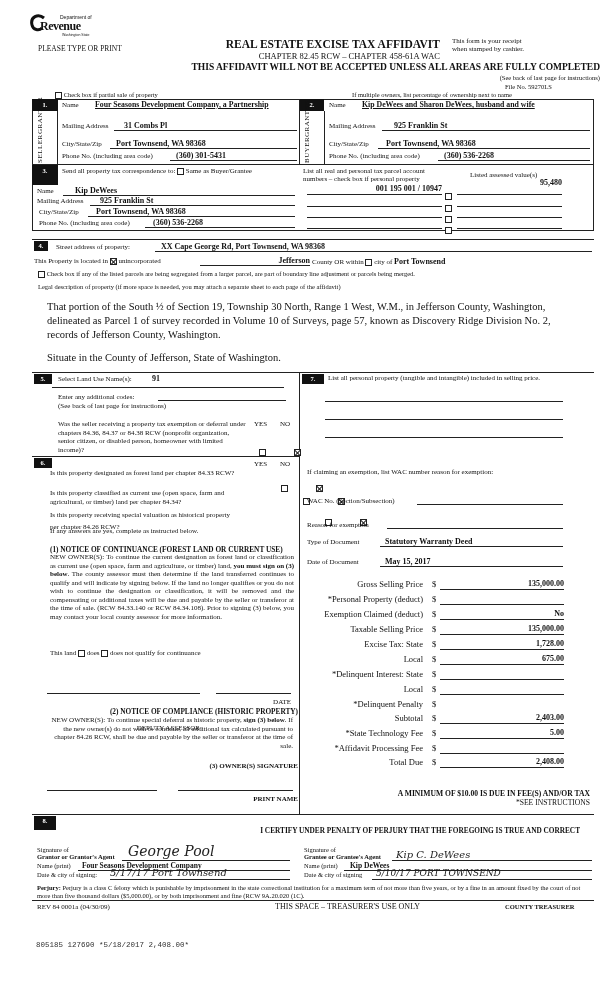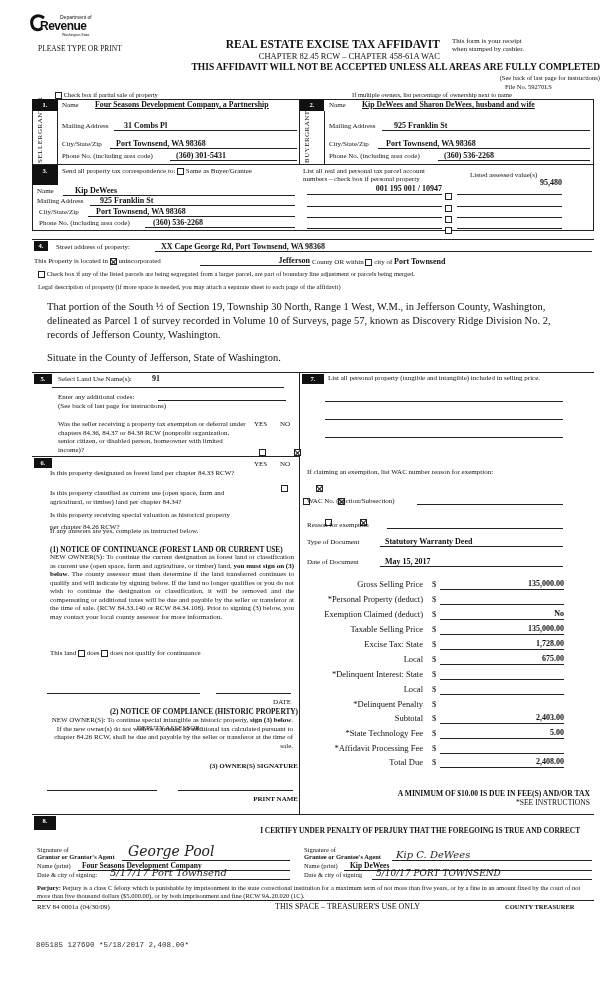--- a/index.html
+++ b/index.html
@@ -29,21 +29,21 @@
 <body>
 
 
 
 
 <div class="abs" style="left:30px;top:8px;width:70px;height:30px;">
   <svg width="16" height="18" viewBox="0 0 16 18" style="position:absolute;left:0;top:6px;">
     <path d="M14 4 C8 -1 0 3 2 11 C3 16 9 17 12 14" fill="none" stroke="#111" stroke-width="3"></path>
   </svg>
   <span style="position:absolute;left:30px;top:6px;font-family:'Liberation Sans',sans-serif;font-size:5px;">Department of</span>
-  <span style="position:absolute;left:10px;top:11px;font-family:Liberation Sans, sans-serif;font-size:12px;font-weight:bold;letter-spacing:-0.5px;">Revenue</span>
+  <span style="position:absolute;left:10px;top:11px;font-family:Liberation Serif, serif;font-size:12px;font-weight:bold;letter-spacing:-0.5px;">Revenue</span>
   <span style="position:absolute;left:32px;top:25px;font-family:'Liberation Sans',sans-serif;font-size:3.5px;">Washington State</span>
 </div>
 <div class="abs small" style="left:38px;top:44px;font-size:7.5px;">PLEASE TYPE OR PRINT</div>
 <div class="abs bold center" style="left:140px;width:300px;top:38px;font-size:11.5px;">REAL ESTATE EXCISE TAX AFFIDAVIT</div>
 <div class="abs center" style="left:140px;width:300px;top:51px;font-size:8.5px;">CHAPTER 82.45 RCW – CHAPTER 458-61A WAC</div>
 <div class="abs tiny" style="left:452px;top:37px;font-size:7px;">This form is your receipt</div>
 <div class="abs tiny" style="left:452px;top:45px;font-size:7px;">when stamped by cashier.</div>
 <div class="abs bold center" style="left:0;width:600px;top:62px;font-size:9.5px;">THIS AFFIDAVIT WILL NOT BE ACCEPTED UNLESS ALL AREAS ARE FULLY COMPLETED</div>
 <div class="abs center tiny" style="left:0;width:600px;top:74px;">(See back of last page for instructions)</div>
 <div class="abs tiny" style="left:505px;top:83px;">File No. 59270LS</div>
@@ -198,21 +198,21 @@
   <span>does</span>
   <span class="cb"></span>
   <span>does not  qualify for continuance</span>
 </div>
 <div class="abs line" style="left:47px;top:693px;width:153px;height:1px;"></div>
 <div class="abs line" style="left:216px;top:693px;width:75px;height:1px;"></div>
 <div class="abs small center" style="left:47px;width:153px;top:724px;">DEPUTY ASSESSOR</div>
 <div class="abs small center" style="left:216px;width:75px;top:698px;">DATE</div>
 <div class="abs bold small center" style="left:40px;width:258px;top:707px;font-size:7.3px;">(2) NOTICE OF COMPLIANCE (HISTORIC PROPERTY)</div>
 <div class="abs small center" style="left:48px;width:245px;top:716px;line-height:8.5px;">
-  <span>NEW OWNER(S):  To continue special intangible as historic property, </span><span class="bold">sign (3) below</span><span>.  If the new owner(s) do not wish to continue, all additional tax calculated pursuant to chapter 84.26 RCW, shall be due and payable by the seller or transferor at the time of sale.</span>
+  <span>NEW OWNER(S):  To continue special deferral as historic property, </span><span class="bold">sign (3) below</span><span>.  If the new owner(s) do not wish to continue, all additional tax calculated pursuant to chapter 84.26 RCW, shall be due and payable by the seller or transferor at the time of sale.</span>
 </div>
 <div class="abs bold small center" style="left:40px;width:258px;top:762px;">(3)  OWNER(S) SIGNATURE</div>
 <div class="abs line" style="left:47px;top:790px;width:110px;height:1px;"></div>
 <div class="abs line" style="left:178px;top:790px;width:115px;height:1px;"></div>
 <div class="abs bold small center" style="left:40px;width:258px;top:795px;">PRINT NAME</div>
 
 
 <div class="abs num" style="left:302px;top:374px;width:22px;height:10px;line-height:10px;">7.</div>
 <div class="abs small" style="left:328px;top:374px;width:235px;line-height:8.5px;">List all personal property (tangible and intangible) included in selling price.</div>
 <div class="abs line" style="left:325px;top:401px;width:238px;height:1px;"></div>

